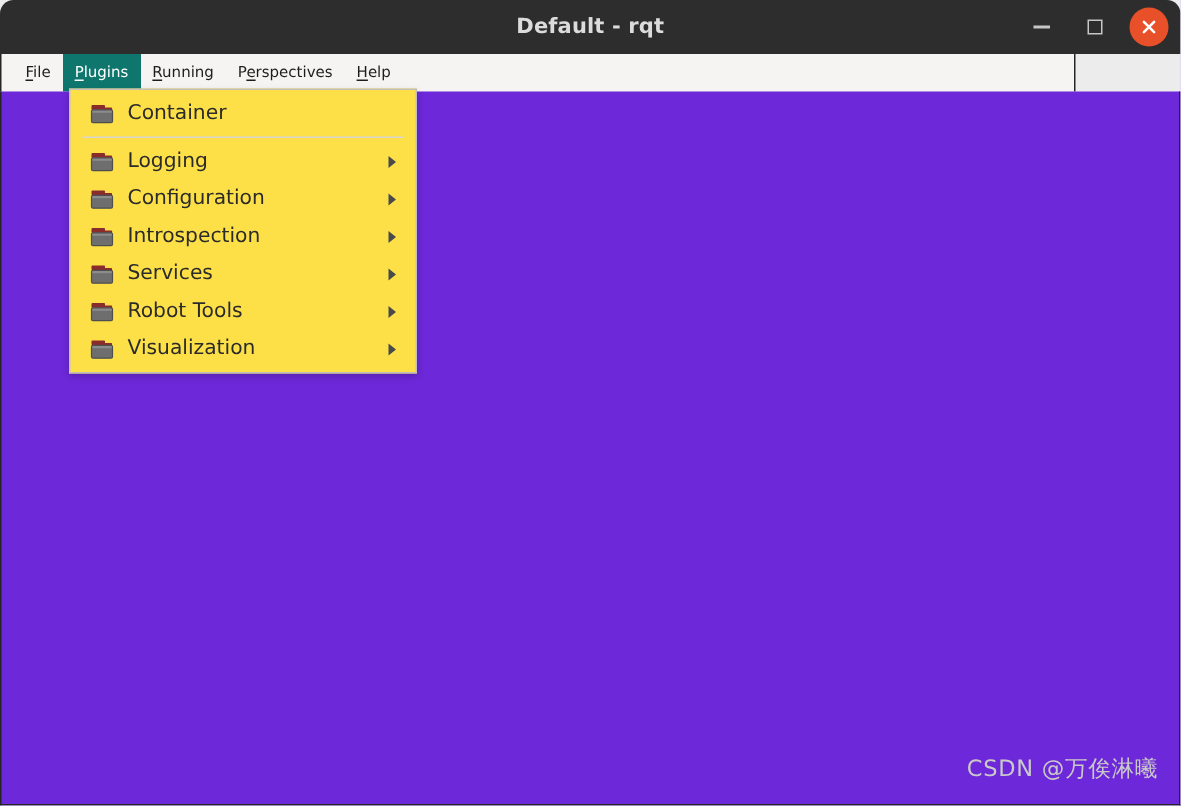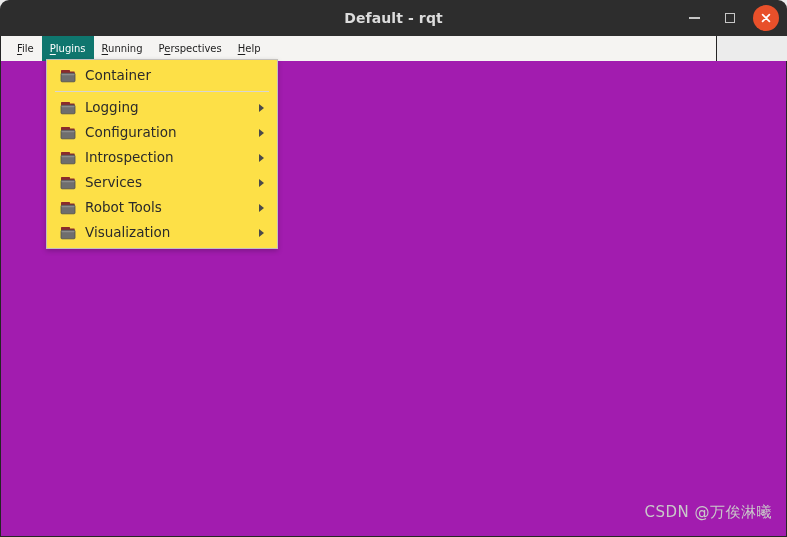--- a/index.html
+++ b/index.html
@@ -120,21 +120,21 @@
     text-underline-offset: 2px;
   }
 
   
   .client {
     position: absolute;
     left: 0;
     top: 61px;
     width: 787px;
     height: 476px;
-    background: #a21caf;
+    background: #6d28d9;
     border-left: 1px solid #252525;
     border-right: 1px solid #252525;
     border-bottom: 1px solid #252525;
     box-sizing: border-box;
   }
 
   .watermark {
     position: absolute;
     right: 14px;
     bottom: 14px;

